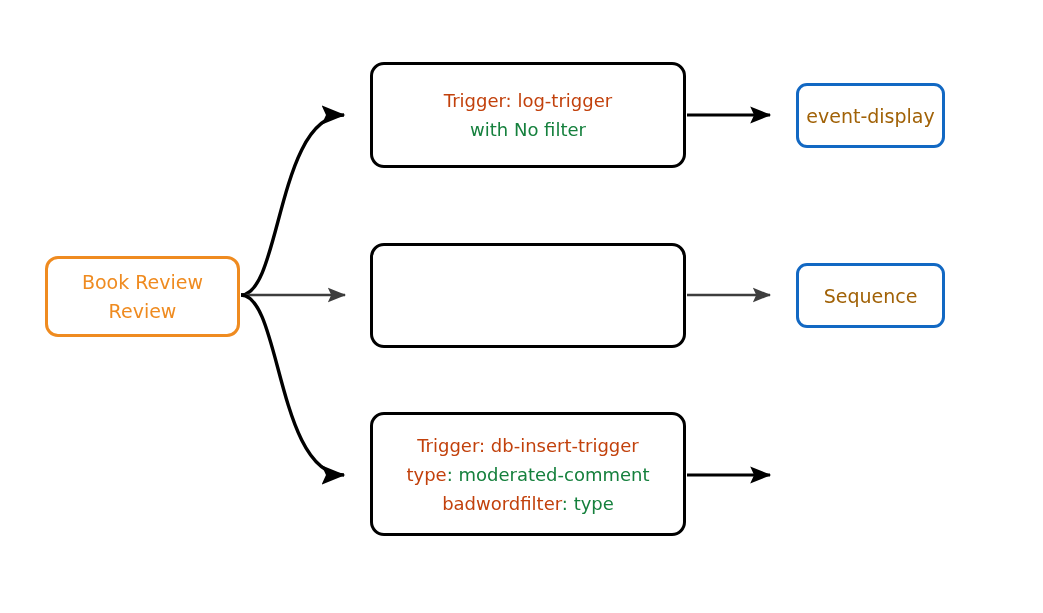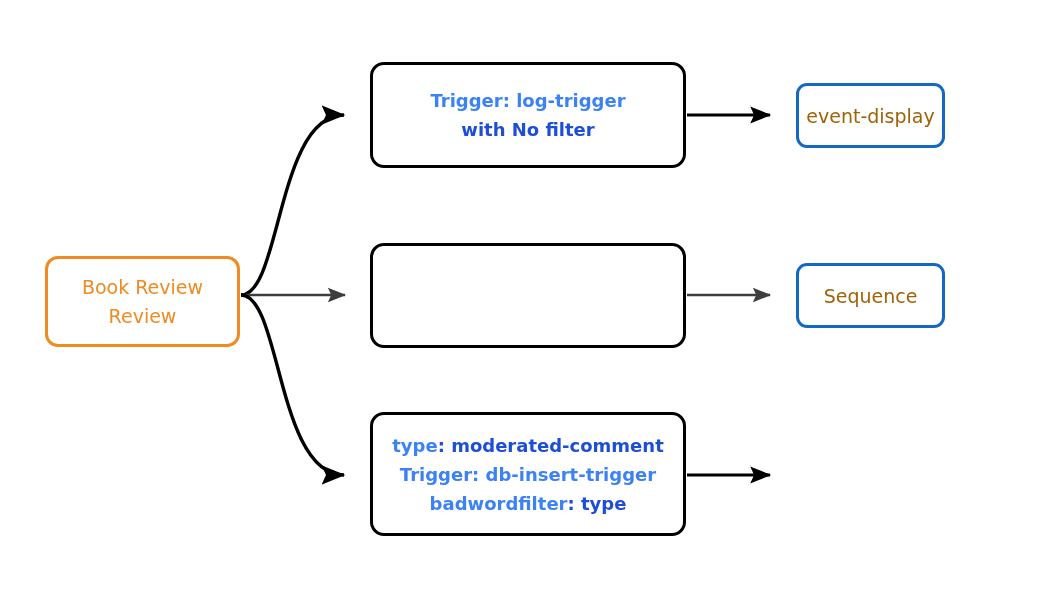--- a/index.html
+++ b/index.html
@@ -57,26 +57,26 @@
     border: 3px solid #1268c3;
     border-radius: 11px;
     color: #a16207;
     font-size: 19px;
     line-height: 28px;
   }
   .line {
     white-space: nowrap;
   }
   .b {
-    font-weight: bold;
-    color: #3b82f6;
+    font-weight: normal;
+    color: #c2410c;
   }
   .reg {
-    font-weight: bold;
-    color: #1d4ed8;
+    font-weight: normal;
+    color: #15803d;
   }
 </style>
 </head>
 <body>
 
 <div id="diagram-root">
 
   <svg class="flow" viewBox="0 0 1043 613">
     <defs>
       <marker id="arrow-black" markerWidth="9" markerHeight="9" refX="6.6" refY="3.1" orient="auto" markerUnits="strokeWidth">
@@ -93,43 +93,43 @@
 
     <path d="M241,295 C281,295 277,475 344,475" fill="none" stroke="#000000" stroke-width="3.4" marker-end="url(#arrow-black)"></path>
 
     <path d="M687,115 L770,115" fill="none" stroke="#000000" stroke-width="3" marker-end="url(#arrow-black)"></path>
 
     <path d="M687,295 L770,295" fill="none" stroke="#3d3d3d" stroke-width="2.6" marker-end="url(#arrow-gray)"></path>
 
     <path d="M687,475 L770,475" fill="none" stroke="#000000" stroke-width="3" marker-end="url(#arrow-black)"></path>
   </svg>
 
-  <div class="node-box broker-box" style="left:45px; top:256px; width:195px; height:91px;">
+  <div class="node-box broker-box" style="left:45px; top:256px; width:195px; height:81px;">
     <span class="line">Book Review</span>
     <span class="line">Review</span>
   </div>
 
   <div class="node-box trigger-box" style="left:370px; top:62px; width:316px; height:106px;">
     <span class="line">
       <span class="b">Trigger:</span><span class="b">&nbsp;</span><span class="b">log-trigger</span>
     </span>
     <span class="line">
       <span class="reg">with No filter</span>
     </span>
   </div>
 
   <div class="node-box trigger-box" style="left:370px; top:243px; width:316px; height:105px;">
   </div>
 
   <div class="node-box trigger-box" style="left:370px; top:412px; width:316px; height:124px;">
     <span class="line">
-      <span class="b">type</span><span class="reg">: moderated-comment</span>
+      <span class="b">Trigger:</span><span class="b">&nbsp;</span><span class="b">db-insert-trigger</span>
     </span>
     <span class="line">
-      <span class="b">Trigger:</span><span class="b">&nbsp;</span><span class="b">db-insert-trigger</span>
+      <span class="b">type</span><span class="reg">: moderated-comment</span>
     </span>
     <span class="line">
       <span class="b">badwordfilter</span><span class="reg">: type</span>
     </span>
   </div>
 
   <div class="node-box target-box" style="left:796px; top:83px; width:149px; height:65px;">
     <span class="line">event-display</span>
   </div>
 

